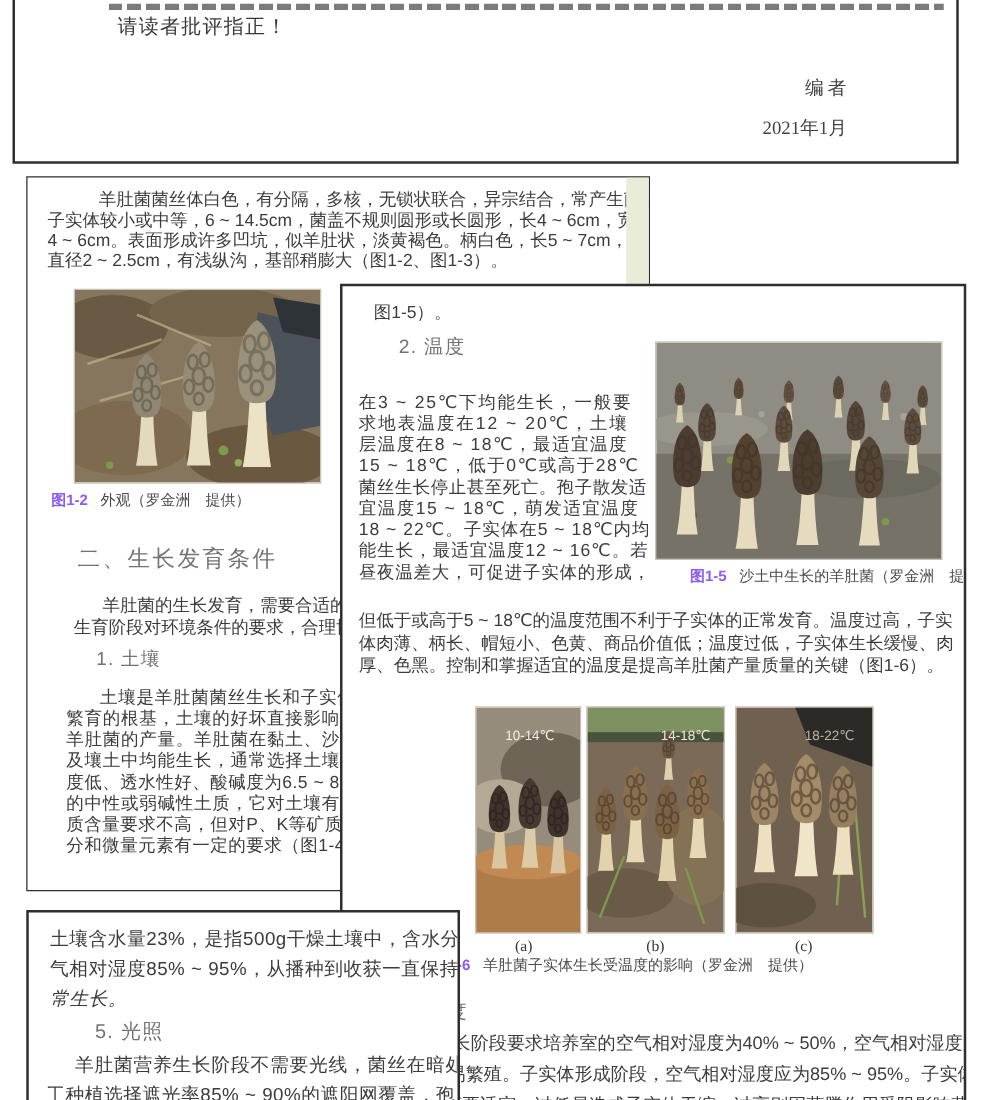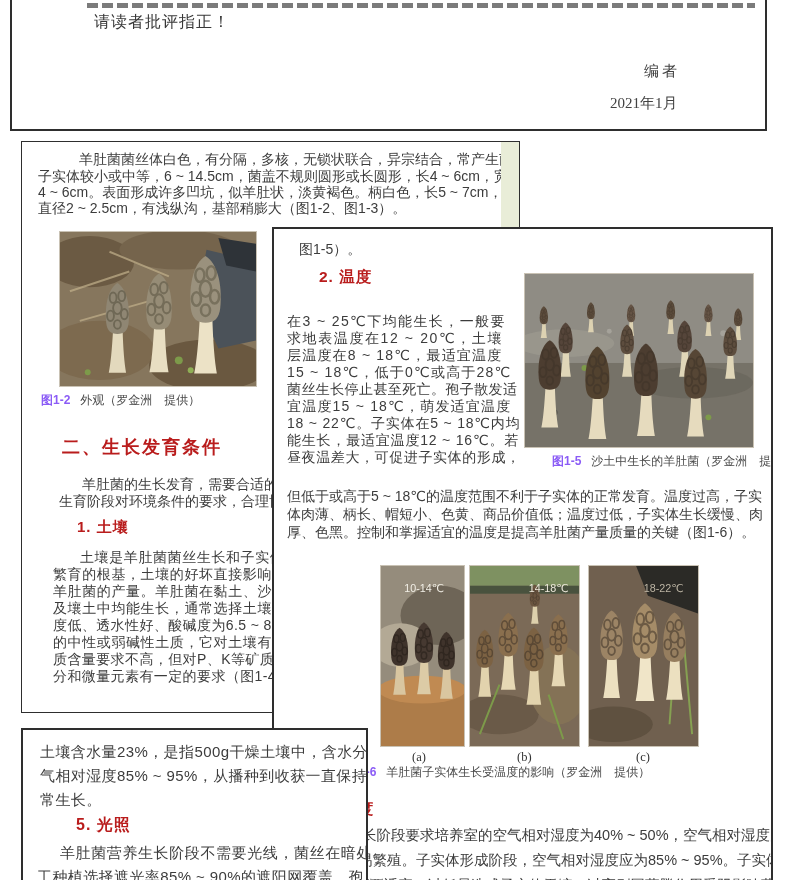--- a/index.html
+++ b/index.html
@@ -1,20 +1,20 @@
 <!DOCTYPE html>
 <html><head>
 <meta charset="utf-8">
 <style>
   html,body{margin:0;padding:0;background:#ffffff;}
   #screen{position:relative;width:790px;height:880px;overflow:hidden;background:#ffffff;
           font-family:"Liberation Sans","DejaVu Sans",sans-serif;color:#3b3b3b;}
   .page{position:absolute;background:#ffffff;border:2px solid #2e2e2e;box-sizing:border-box;overflow:hidden;}
   .ln{position:absolute;white-space:nowrap;font-size:14px;line-height:16px;color:#3c3c3c;}
-  .h1{position:absolute;white-space:nowrap;font-weight:bold;color:#b91c1c;}
+  .h1{position:absolute;white-space:nowrap;font-weight:normal;color:#737373;}
   .capline{position:absolute;white-space:nowrap;font-size:12px;color:#4a4a4a;}
   .captag{color:#8b5cf6;font-weight:bold;margin-right:10px;}
   .serif{font-family:"Liberation Serif","DejaVu Serif",serif;}
   .photo{position:absolute;border:1px solid #c9c2b4;box-sizing:border-box;}
   .photo svg{display:block;width:100%;height:100%;}
   .figlabel{position:absolute;font-family:"Liberation Serif","DejaVu Serif",serif;
             font-size:12.5px;color:#333;}
   .strip{position:absolute;background:repeating-linear-gradient(90deg,#4f4f4f 0 11px,rgba(0,0,0,0) 11px 15px);
          opacity:.75;}
   .greenbar{position:absolute;background:#e9edd8;}
@@ -197,19 +197,19 @@
     <div class="h1" style="left:47px;top:570px;font-size:15.5px;letter-spacing:1px;">3. 湿度</div>
 
     <div class="ln" style="left:88px;top:598px;font-size:14.5px;">长阶段要求培养室的空气相对湿度为40% ~ 50%，空气相对湿度大</div>
     <div class="ln" style="left:84px;top:623px;font-size:14.5px;">易繁殖。子实体形成阶段，空气相对湿度应为85% ~ 95%。子实体</div>
     <div class="ln" style="left:81px;top:648px;font-size:14.5px;">度要适宜，过低易造成子实体干缩，过高则因蒸腾作用受阻影响营养</div>
   </div>
 
   <div class="page" style="left:21px;top:728px;width:347px;height:160px;z-index:4;">
     <div class="ln" style="left:17px;top:14px;font-size:15px;letter-spacing:.4px;">土壤含水量23%，是指500g干燥土壤中，含水分</div>
     <div class="ln" style="left:17px;top:38px;font-size:15px;letter-spacing:.4px;">气相对湿度85% ~ 95%，从播种到收获一直保持土</div>
-    <div class="ln" style="left:17px;top:62px;font-size:15px;letter-spacing:.4px;">常生长。</div>
+    <div class="ln" style="left:17px;top:62px;font-size:15px;letter-spacing:.4px;font-style:italic;">常生长。</div>
     <div class="h1" style="left:53px;top:85px;font-size:16px;letter-spacing:1px;">5. 光照</div>
     <div class="ln" style="left:37px;top:115px;font-size:15px;letter-spacing:.6px;">羊肚菌营养生长阶段不需要光线，菌丝在暗处</div>
     <div class="ln" style="left:14px;top:139px;font-size:15px;letter-spacing:.4px;">工种植选择遮光率85% ~ 90%的遮阳网覆盖，孢</div>
   </div>
 
 </div>
 
 </body></html>

